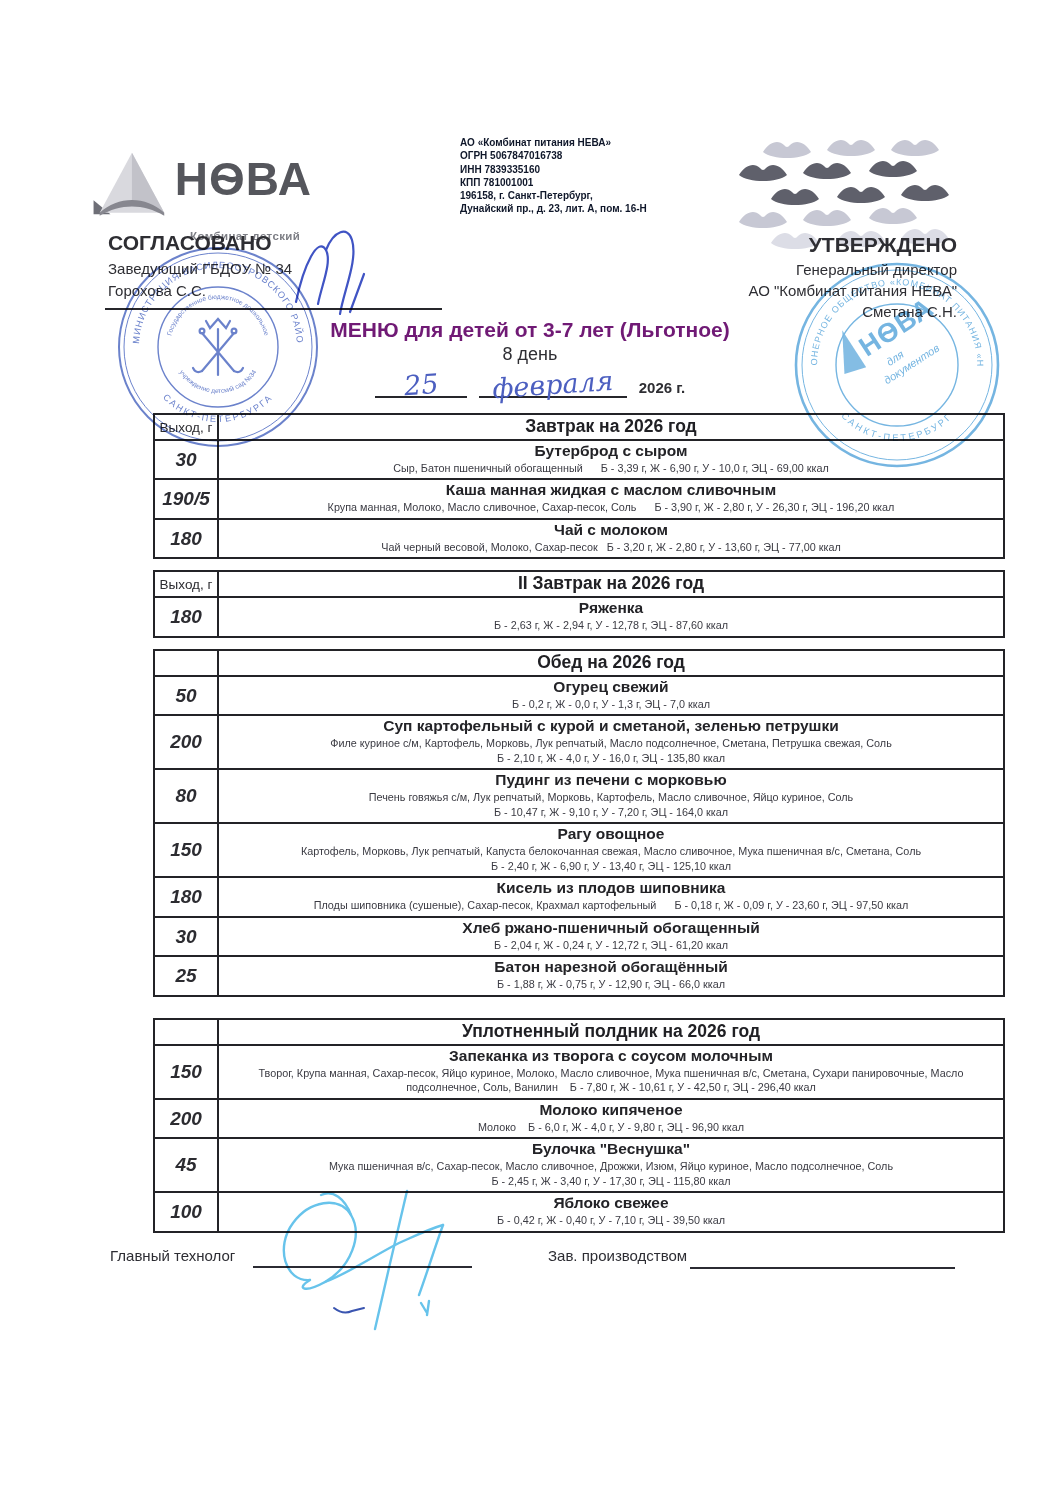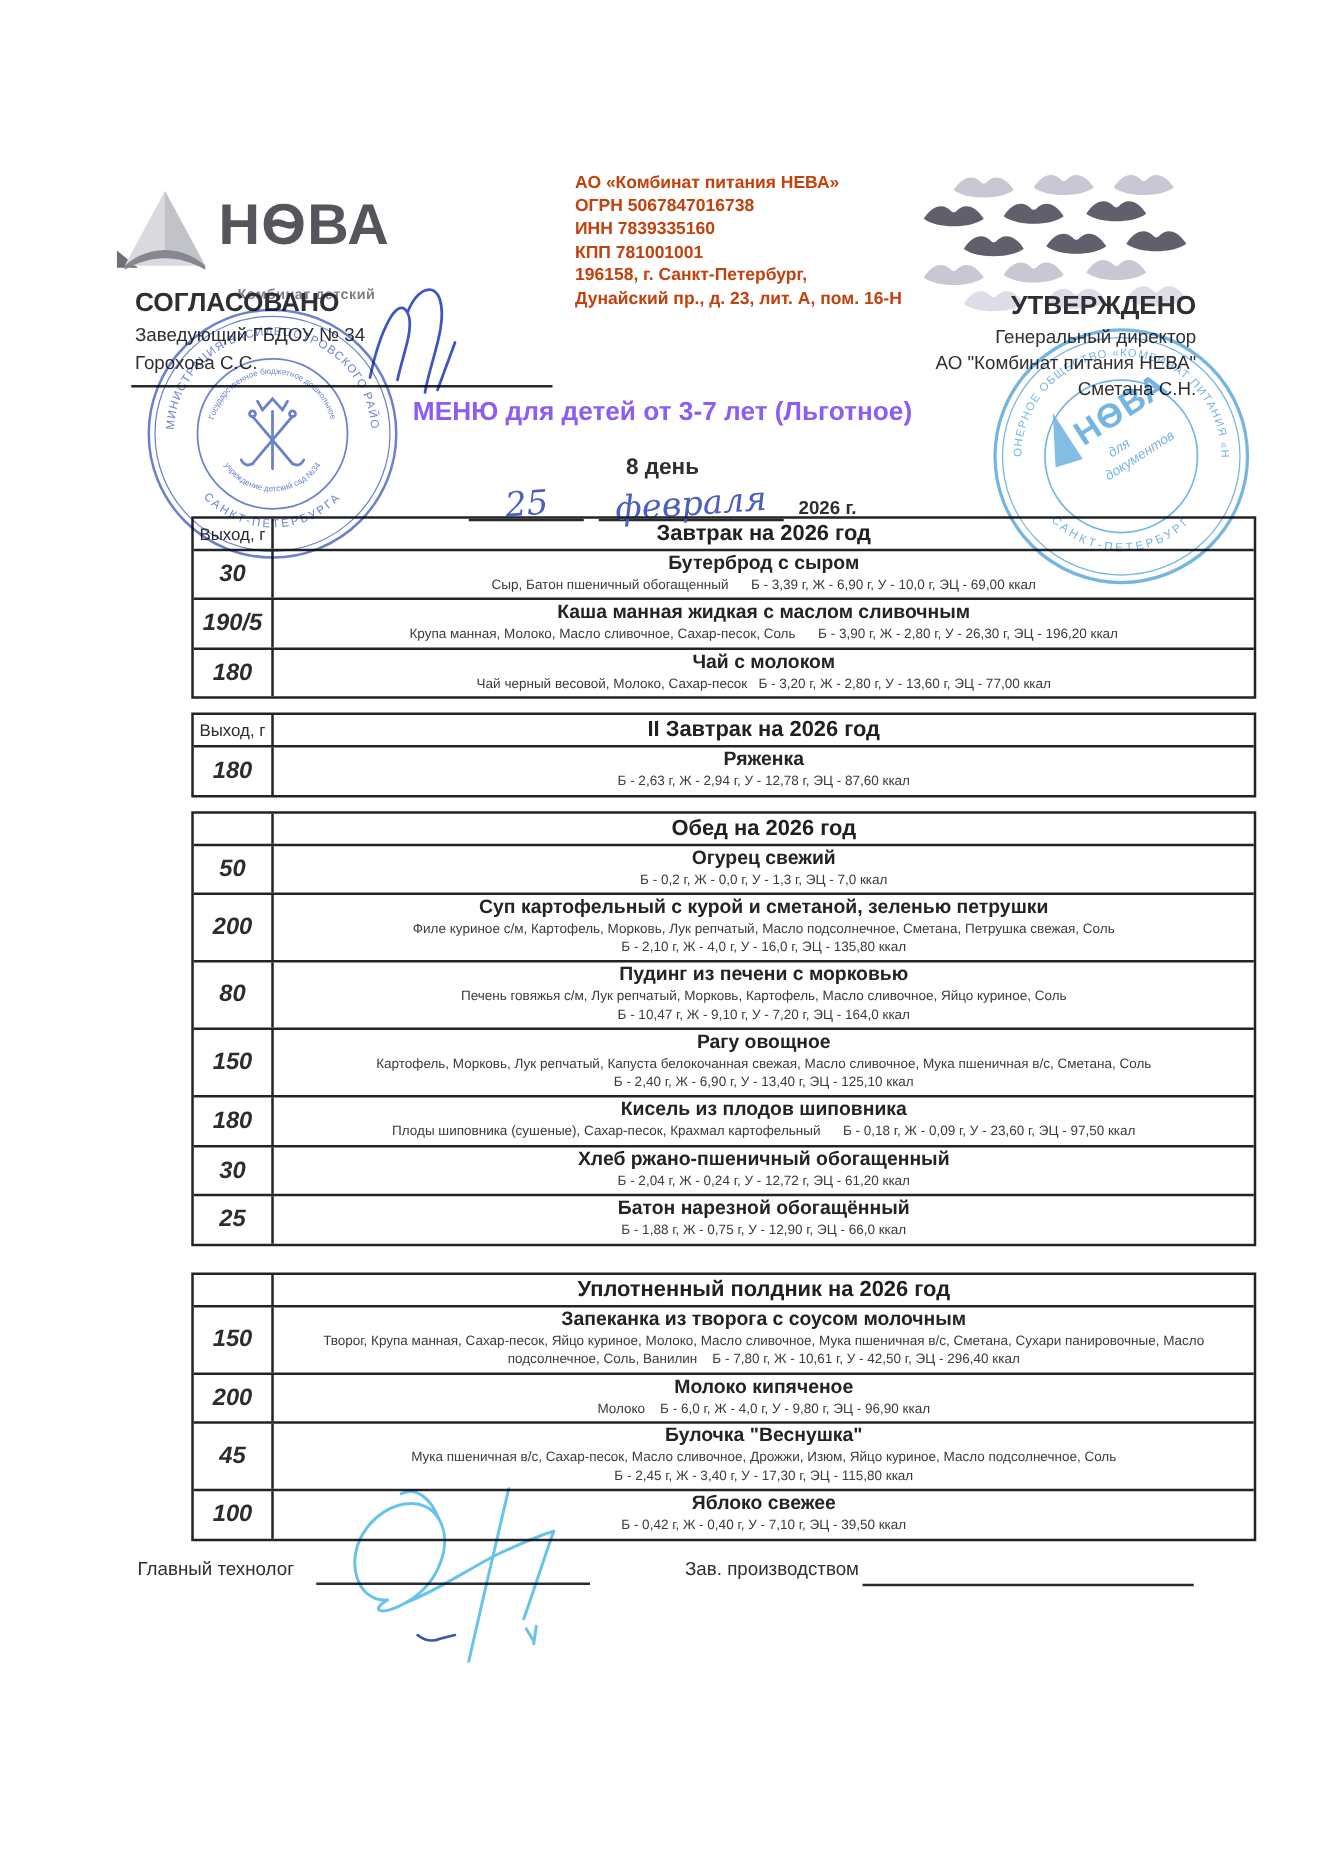--- a/index.html
+++ b/index.html
@@ -6,31 +6,31 @@
   .page{
     position:relative; width:1061px; height:1500px; margin:0 auto;
     background:#ffffff; overflow:hidden;
     font-family:"Liberation Sans", sans-serif; color:#2e2e33;
   }
   
   .logo-block{position:absolute; left:92px; top:142px; width:220px;}
   .logo-row{display:flex; align-items:flex-start;}
   .brand{font-size:46px; font-weight:bold; letter-spacing:1px; color:#55565c; line-height:1; margin-left:6px; margin-top:14px;}
   .logo-sub{font-size:11.5px; font-weight:bold; color:#7d7e85; letter-spacing:.4px; margin:2px 0 0 98px;}
-  .company{position:absolute; left:460px; top:136px; font-size:14px; line-height:1.33; color:#c2410c; font-weight:600;}
+  .company{position:absolute; left:460px; top:136px; font-size:10px; line-height:1.33; color:#0f172a; font-weight:600;}
   .waves{position:absolute; left:735px; top:138px;}
   
   .agreed{position:absolute; left:108px; top:228px; font-size:15px; line-height:1.45;}
   .agreed .t, .approved .t{font-weight:bold; font-size:21px;}
   .approved{position:absolute; right:104px; top:230px; text-align:right; font-size:15px; line-height:1.4;}
   .sig-line-left{position:absolute; left:105px; top:308px; width:337px; border-top:2.5px solid #26262b;}
   
   .doc-title{position:absolute; left:180px; top:318px; width:700px; text-align:center;}
-  .doc-title .l1{font-size:21px; font-weight:bold; color:#8b5cf6;}
-  .doc-title .l2{font-size:18px; font-weight:bold; margin-top:21px;}
+  .doc-title .l1{font-size:21px; font-weight:bold; color:#701a75;}
+  .doc-title .l2{font-size:18px; font-weight:normal; margin-top:2px;}
   .date-line{margin-top:4px; display:flex; justify-content:center; align-items:flex-end; gap:12px;}
   .hw-slot{display:inline-block; border-bottom:2.5px solid #26262b; position:relative; text-align:center;}
   .slot-day{width:92px;} .slot-month{width:148px;}
   .hw{font-family:"DejaVu Serif", serif; font-style:italic; color:#4c5fc0; font-size:27px; line-height:1;
       display:inline-block; transform:rotate(-4deg) translateY(2px);}
   .date-year{font-size:15px; font-weight:bold; padding-bottom:2px;}
   
   .tables{position:absolute; left:105px; top:413px; width:852px;padding-left:48px;}
   .menu-table{border:2.5px solid #232327; margin-bottom:11px; background:transparent;}
   .menu-table:nth-child(4){margin-top:21px;}

